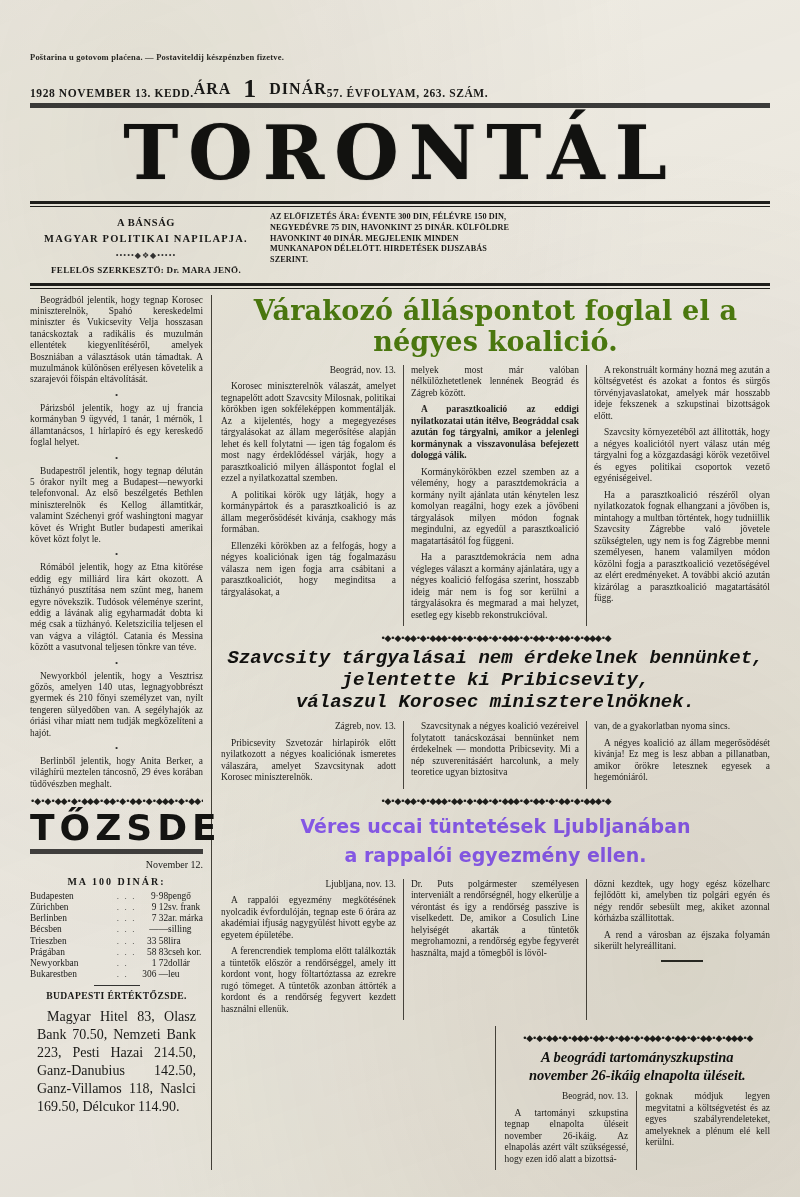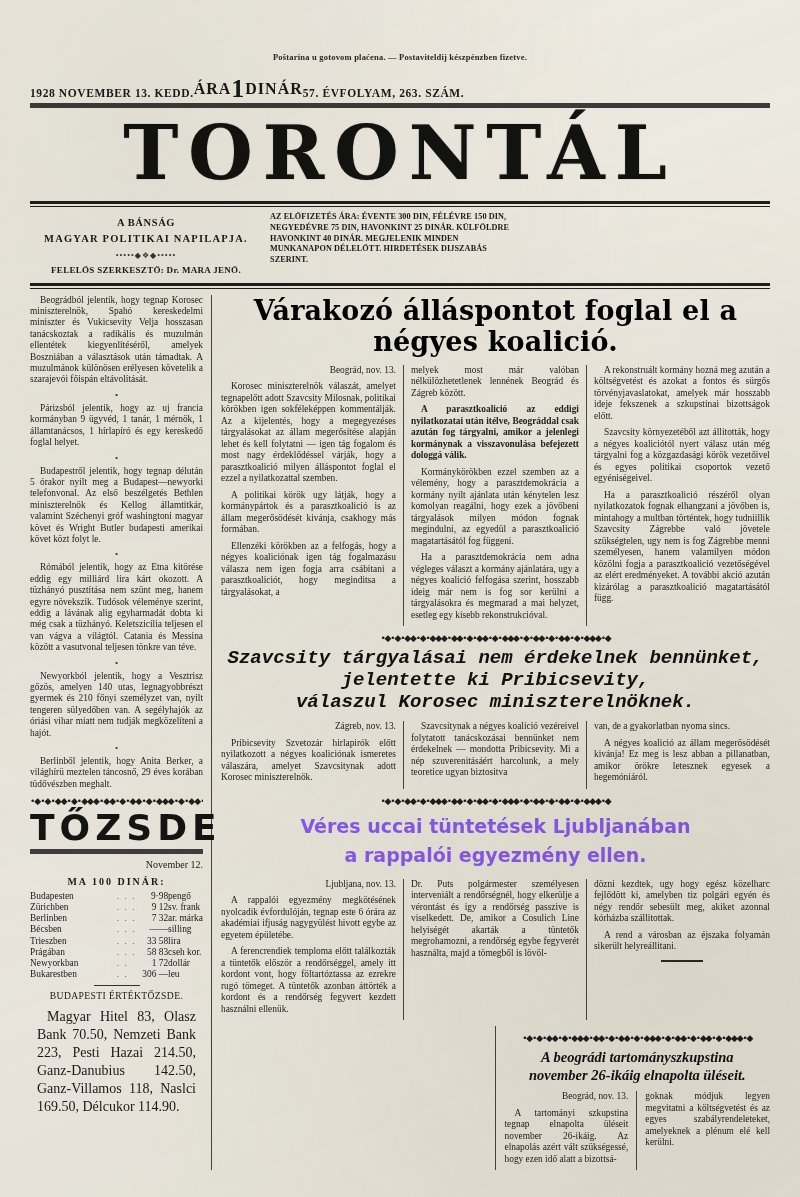--- a/index.html
+++ b/index.html
@@ -33,21 +33,21 @@
   }
   .inner {
     position: absolute;
     left: 30px;
     top: 52px;
     width: 740px;
   }
 
   
   .postal {
-    text-align: center;
+    text-align: left;
     font-size: 8.5px;
     letter-spacing: .2px;
     font-weight: bold;
     color: #2a2a26;
     margin-bottom: 16px;
   }
   .dateline-row {
     display: flex;
     align-items: flex-end;
     justify-content: flex-start;
@@ -58,21 +58,21 @@
     font-weight: bold;
     letter-spacing: .6px;
     white-space: nowrap;
   }
   .price {
     font-size: 16px;
     font-weight: bold;
     letter-spacing: 1px;
     display: flex;
     align-items: center;
-    gap: 0;
+    gap: 12px;
     transform: translateY(1px);
   }
   .price .big {
     font-size: 26px;
     line-height: .8;
     font-weight: bold;
   }
   .rule-thick {
     height: 5px;
     background: #222;
@@ -197,42 +197,42 @@
   td.rt-cur { width: 18%; }
   .rates-rule {
     width: 46px;
     height: 1px;
     background: #333;
     margin: 5px auto 4px;
   }
   .bet-title {
     text-align: center;
     font-size: 9.6px;
-    font-weight: normal;
+    font-weight: bold;
     letter-spacing: .4px;
     margin-bottom: 0;
   }
   p.bet {
     margin: 7px;
     font-size: 14px;
     line-height: 18px;
     text-align: justify;
     text-indent: 10px;
   }
 
   
   h1.hl {
     font-family: "DejaVu Serif", "Liberation Serif", serif;
     text-align: center;
     font-weight: bold;
     font-size: 27px;
     line-height: 31px;
     letter-spacing: .2px;
     margin: 0 0 8px 0;
-    color: #000000;
+    color: #4d7c0f;
   }
   h1.hl2 {
     font-family: Liberation Mono, monospace;
     text-align: center;
     font-style: italic;
     font-weight: bold;
     font-size: 19px;
     line-height: 22px;
     margin: 4px 0 8px 0;
     color: #121210;

